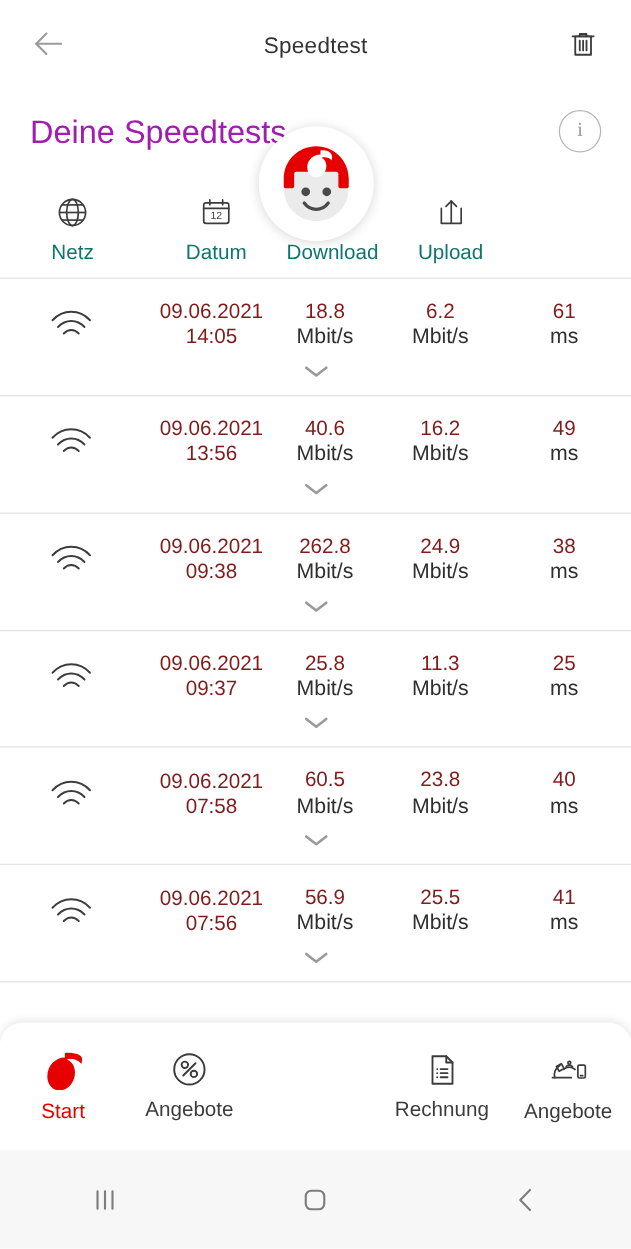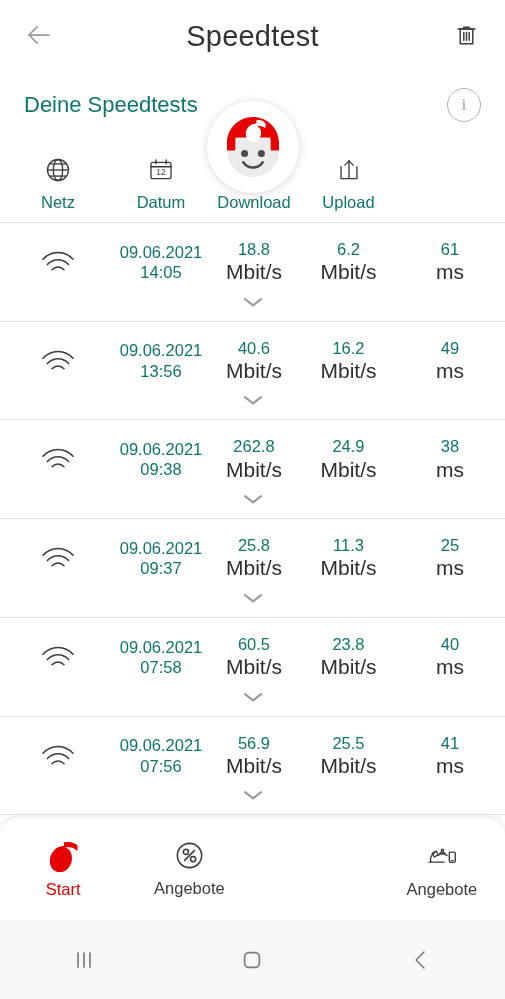--- a/index.html
+++ b/index.html
@@ -11,58 +11,58 @@
     overflow:hidden;
   }
   .phone { position:relative; width:505px; height:999px; background:#fff; }
 
   
   .appbar {
     position:relative; height:72px;
     display:flex; align-items:center; justify-content:center;
     background:#fff;
   }
-  .appbar-title { font-size:29px; color:#333333; font-weight:400; letter-spacing:.2px; }
+  .appbar-title { font-size:18px; color:#333333; font-weight:400; letter-spacing:.2px; }
   .appbar-left { position:absolute; left:14px; top:10px; width:50px; height:50px;
     display:flex; align-items:center; justify-content:center; cursor:pointer; }
   .appbar-right { position:absolute; right:14px; top:10px; width:50px; height:50px;
     display:flex; align-items:center; justify-content:center; cursor:pointer; }
 
   
   .section {
     position:relative; height:66px; padding:0 24px;
     display:flex; align-items:center; justify-content:space-between;
   }
-  .section-title { font-size:22px; color:#0f766e; font-weight:400; }
+  .section-title { font-size:26px; color:#a21caf; font-weight:400; }
   .info-btn { width:34px; height:34px; border-radius:50%; border:1.3px solid #b5b5b5;
     display:flex; align-items:center; justify-content:center; cursor:pointer; }
   .info-btn span { font-size:16px; color:#9a9a9a; font-family:"Liberation Serif", serif; line-height:1; }
 
   
   .colhead {
     display:flex; align-items:flex-end;
     padding:18px 0 10px 0;
   }
   .colhead .cell { display:flex; flex-direction:column; align-items:center; gap:9px; cursor:pointer; }
   .colhead .label { font-size:16.5px; color:#0f766e; }
   .c-netz     { width:116px; }
-  .c-datum    { width:90px; }
+  .c-datum    { width:90px;margin-left:12px; }
   .c-download { width:96px; }
   .c-upload   { width:93px; }
   .c-ping     { width:110px; }
 
   .divider { height:1px; background:#e4e4e4; width:100%; }
 
   
   .rows { position:relative; }
   .row { position:relative; cursor:pointer; }
   .row-main { display:flex; align-items:center; padding:16px 0 4px 0; }
   .row-main .cell { display:flex; flex-direction:column; align-items:center; justify-content:center; }
-  .val { font-size:16.5px; color:#0f766e; line-height:1.22; text-align:center; }
-  .unit { font-size:21px; color:#2f2f2f; line-height:1.22; text-align:center; }
+  .val { font-size:16.5px; color:#7f1d1d; line-height:1.22; text-align:center; }
+  .unit { font-size:17px; color:#2f2f2f; line-height:1.22; text-align:center; }
   .chev { display:flex; justify-content:center; padding:6px 0 12px 0; }
 
   
   .bottomnav {
     position:absolute; left:0; right:0; bottom:79px; height:102px;
     background:#ffffff;
     border-top-left-radius:18px; border-top-right-radius:18px;
     box-shadow:0 -2px 7px rgba(0,0,0,0.09);
     display:flex; align-items:center;
     z-index:5;
@@ -451,20 +451,31 @@
           <circle cx="9.2" cy="9.2" r="2"></circle>
           <circle cx="14.8" cy="14.8" r="2"></circle>
           <path d="M15.8 8.2L8.2 15.8"></path>
         </svg>
       </span>
       <span class="navlabel">Angebote</span>
     </div>
 
     <div class="navitem spacer"></div>
 
+    <div class="navitem">
+      <span>
+        <svg width="30" height="30" viewBox="0 0 24 24" fill="none" stroke="#3c3c3c" stroke-width="1.2" stroke-linecap="round" stroke-linejoin="round">
+          <path d="M5.6 3.2h8.8l4 4v13.6H5.6z"></path>
+          <path d="M14.4 3.2v4h4"></path>
+          <path d="M8.6 11.4h.02M8.6 14h.02M8.6 16.6h.02"></path>
+          <path d="M10.8 11.4h4.4M10.8 14h4.4M10.8 16.6h4.4"></path>
+        </svg>
+      </span>
+      <span class="navlabel">Rechnung</span>
+    </div>
 
     <div class="navitem">
       <span>
         <svg width="32" height="32" viewBox="0 0 28 24" fill="none" stroke="#3c3c3c" stroke-width="1.2" stroke-linecap="round" stroke-linejoin="round">
           <path d="M2.6 17.4h13.2"></path>
           <path d="M4.2 17.4c-1-3.4.6-7 3.6-8.6"></path>
           <path d="M5.4 9.6l3.4-2 1.9 3.3-3.4 2z"></path>
           <circle cx="14.4" cy="7" r="1"></circle>
           <path d="M12.2 9.6a3.2 3.2 0 014.4 0"></path>
           <path d="M10.4 11.6a5.8 5.8 0 018 0"></path>

